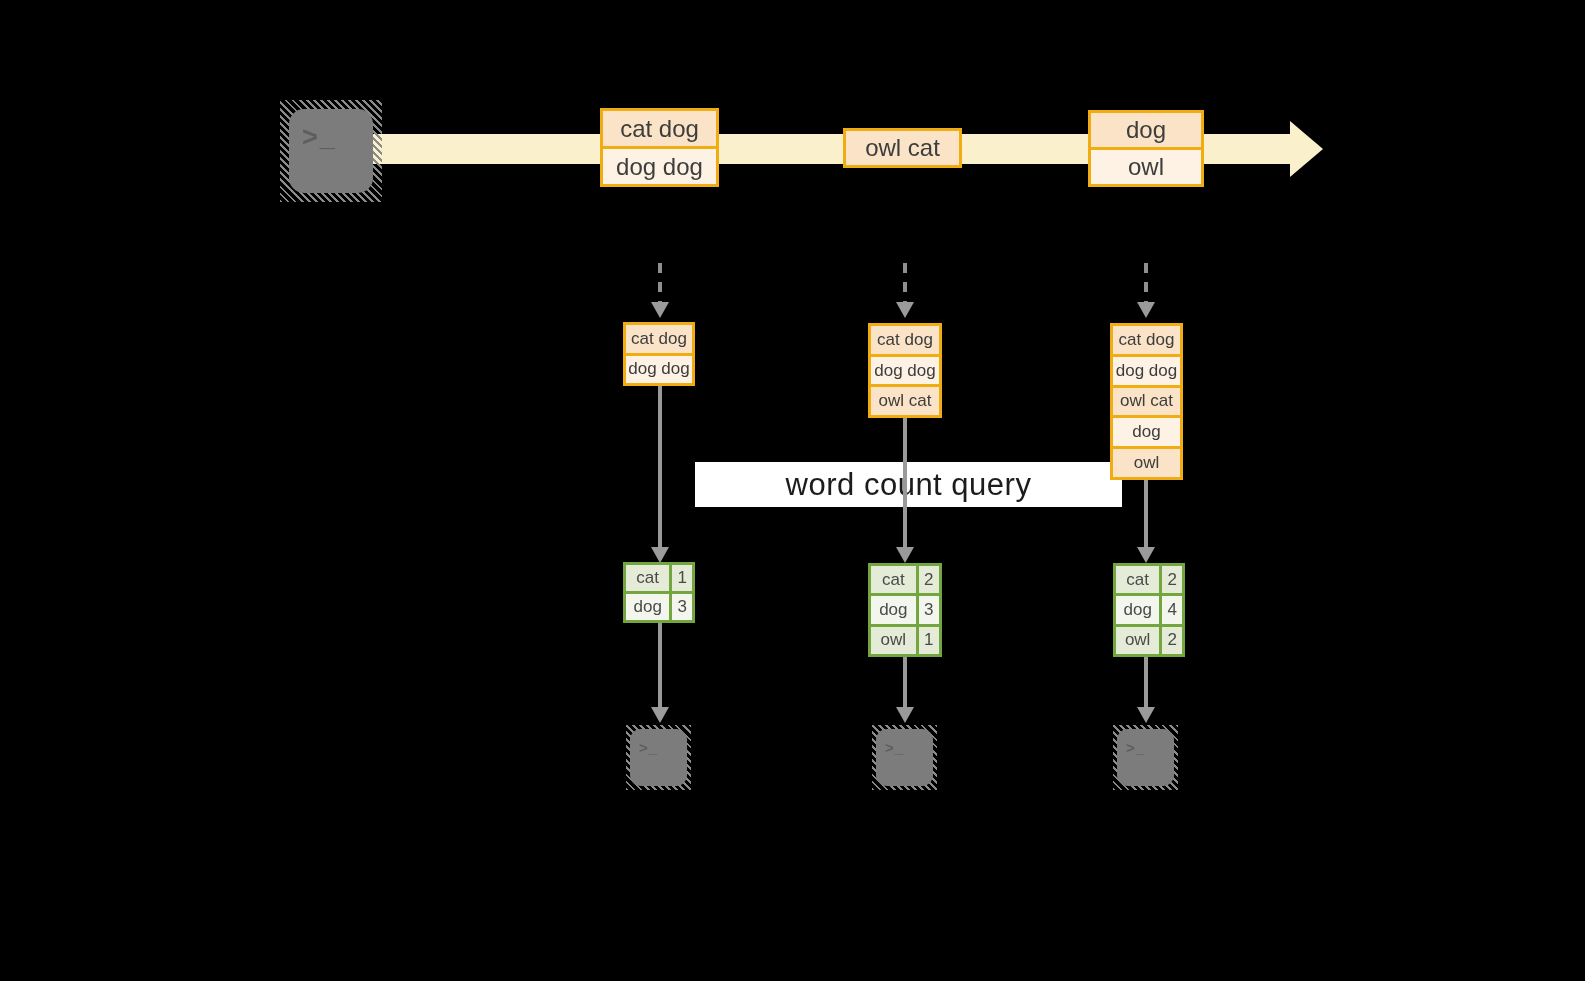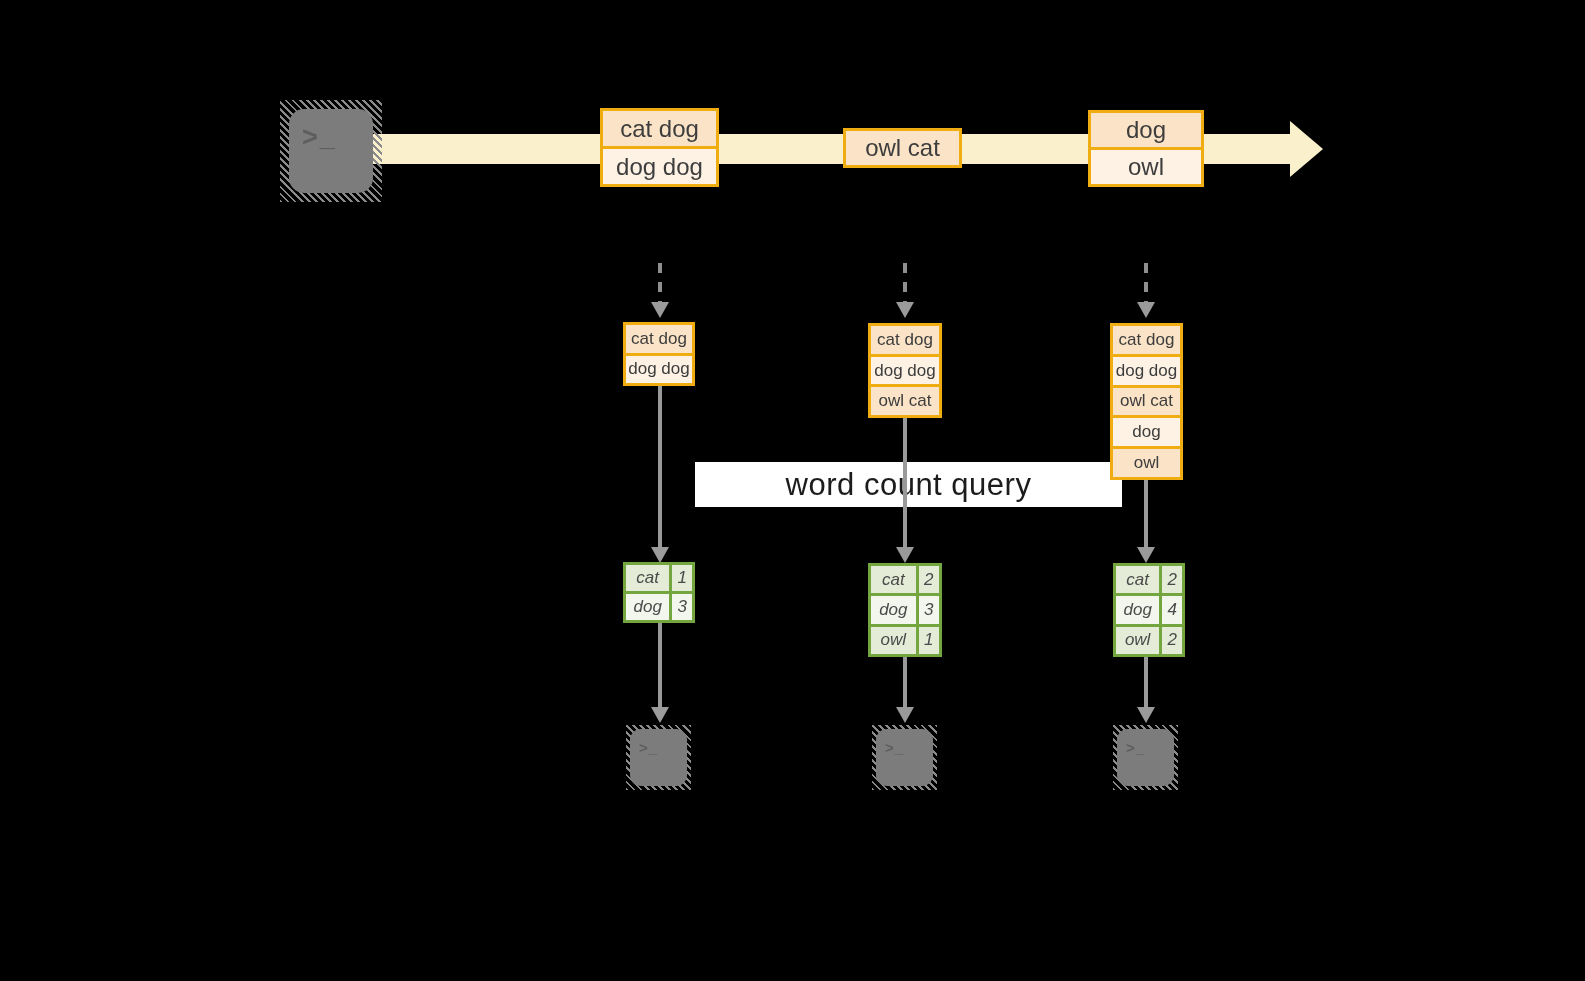--- a/index.html
+++ b/index.html
@@ -37,21 +37,21 @@
   .vdash{position:absolute;width:4px;z-index:3;
     background:repeating-linear-gradient(to bottom,#8f8f8f 0 10px,rgba(0,0,0,0) 10px 19px);}
   .head-down{position:absolute;width:0;height:0;z-index:3;
     border-left:9px solid transparent;border-right:9px solid transparent;border-top:16px solid #9a9a9a;}
   
   .query-box{position:absolute;left:695px;top:462px;width:427px;height:45px;background:#ffffff;z-index:2;
     display:flex;align-items:center;justify-content:center;}
   .query-box span{position:relative;z-index:4;font-size:31px;color:#1c1c1c;letter-spacing:0.5px;}
   
   .gtable{position:absolute;background:#73A63F;padding:3px;box-sizing:border-box;z-index:4;
-    display:grid;grid-template-columns:2.2fr 1fr;gap:3px;grid-auto-rows:1fr;font-style:italic;}
+    display:grid;grid-template-columns:2.2fr 1fr;gap:3px;grid-auto-rows:1fr;}
   .gcell{display:flex;align-items:center;justify-content:center;font-size:17px;color:#4a4a4a;}
   .g-dark{background:#E4ECD8;}
   .g-light{background:#F3F6ED;}
 </style>
 </head>
 <body>
 
 <div class="canvas">
 
   <div class="band"></div>

